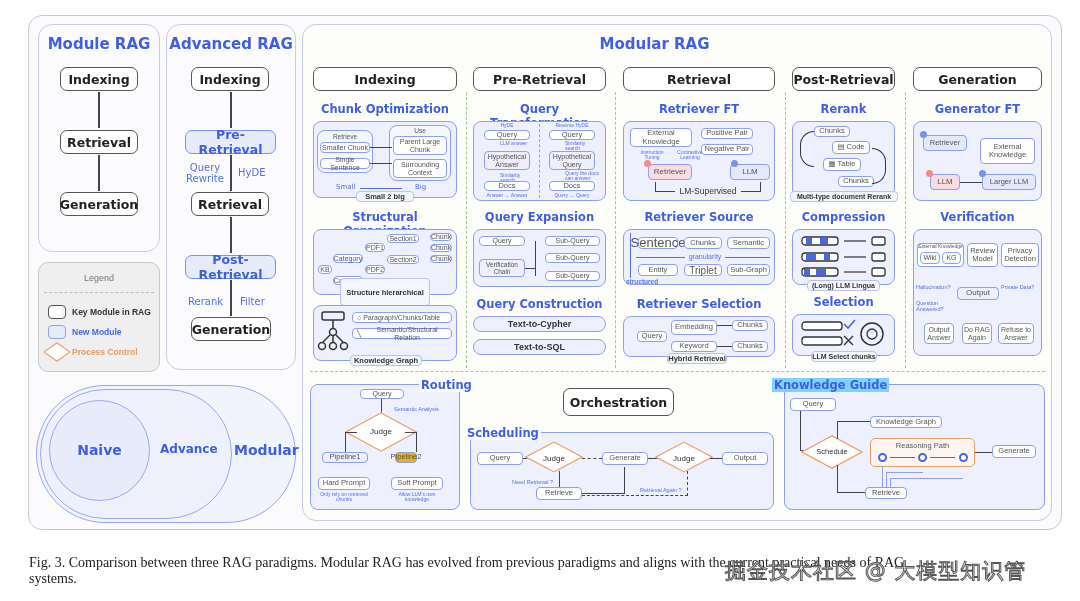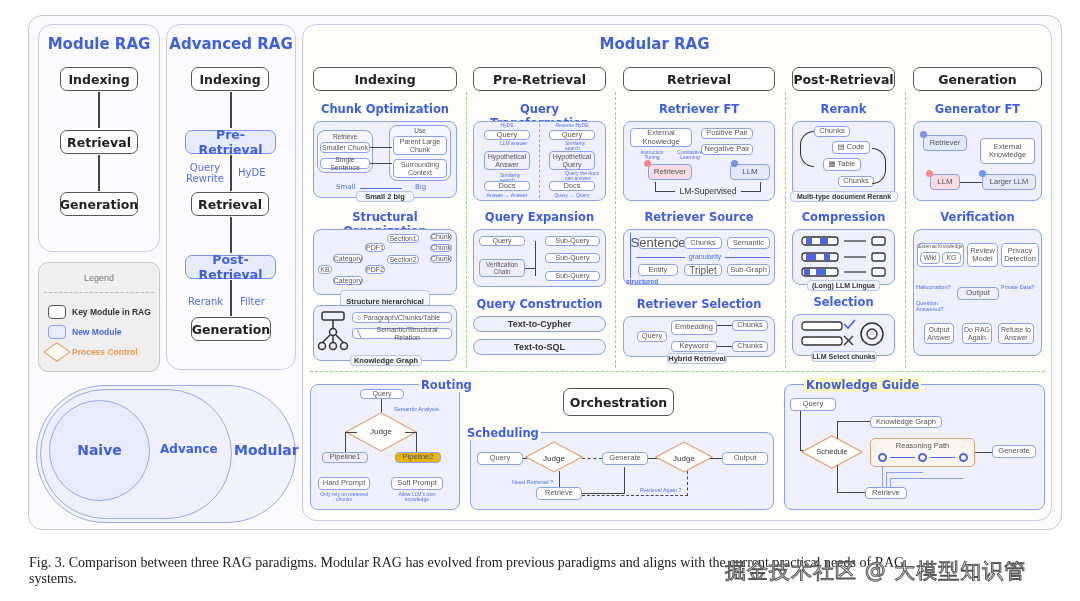--- a/index.html
+++ b/index.html
@@ -105,21 +105,21 @@
 <div class="abs sm" style="left:318px;top:265px;width:14px;height:9px">KB</div>
 <div class="abs sm" style="left:333px;top:254px;width:30px;height:9px">Category</div>
 <div class="abs sm" style="left:333px;top:276px;width:30px;height:9px">Category</div>
 <div class="abs sm" style="left:365px;top:243px;width:20px;height:9px">PDF1</div>
 <div class="abs sm" style="left:365px;top:265px;width:20px;height:9px">PDF2</div>
 <div class="abs sm" style="left:387px;top:234px;width:32px;height:9px">Section1</div>
 <div class="abs sm" style="left:387px;top:255px;width:32px;height:9px">Section2</div>
 <div class="abs sm" style="left:430px;top:233px;width:22px;height:8px">Chunk</div>
 <div class="abs sm" style="left:430px;top:244px;width:22px;height:8px">Chunk</div>
 <div class="abs sm" style="left:430px;top:255px;width:22px;height:8px">Chunk</div>
-<div class="abs tag" style="left:340px;top:290px;width:90px;height:22px">Structure hierarchical</div>
+<div class="abs tag" style="left:340px;top:278px;width:90px;height:28px">Structure hierarchical</div>
 
 <div class="abs sub" style="left:313px;top:305px;width:144px;height:56px"></div>
 <svg class="abs" style="left:316px;top:310px" width="36" height="44">
 <rect x="6" y="2" width="22" height="8" rx="2" fill="none" stroke="#333" stroke-width="1.5"></rect>
 <line x1="17" y1="10" x2="17" y2="18" stroke="#333" stroke-width="1.5"></line>
 <circle cx="17" cy="22" r="3.5" fill="none" stroke="#333" stroke-width="1.5"></circle>
 <line x1="14" y1="25" x2="7" y2="32" stroke="#333" stroke-width="1.5"></line>
 <line x1="17" y1="26" x2="17" y2="32" stroke="#333" stroke-width="1.5"></line>
 <line x1="20" y1="25" x2="27" y2="32" stroke="#333" stroke-width="1.5"></line>
 <circle cx="6" cy="36" r="3.5" fill="none" stroke="#333" stroke-width="1.5"></circle>
@@ -293,21 +293,21 @@
 <div class="abs sub" style="left:310px;top:384px;width:150px;height:126px;background:#eef1fd"></div>
 <div class="abs sec" style="left:419px;top:378px;background:#fdfdf9;padding:0 2px">Routing</div>
 <div class="abs sm" style="left:360px;top:389px;width:44px;height:10px;font-size:7px">Query</div>
 <div class="abs tiny" style="left:394px;top:407px;font-size:5.5px">Semantic Analysis</div>
 <div class="abs" style="left:381px;top:399px;height:14px;border-left:1px solid #444"></div>
 <div class="abs" style="left:367px;top:418px;width:28px;height:28px;border:1.5px solid #e6a06a;background:#fff;transform:scaleX(1.85) rotate(45deg)"></div>
 <div class="abs" style="left:355px;top:427px;width:52px;text-align:center;font-size:8px;color:#333">Judge</div>
 <div class="abs" style="left:345px;top:432px;width:12px;height:20px;border-top:1px solid #444;border-left:1px solid #444"></div>
 <div class="abs" style="left:405px;top:432px;width:12px;height:20px;border-top:1px solid #444;border-right:1px solid #444"></div>
 <div class="abs sm" style="left:322px;top:452px;width:46px;height:11px;background:#efeefb;font-size:7.5px">Pipeline1</div>
-<div class="abs sm" style="left:395px;top:452px;width:46px;height:11px;background:#eab308;font-size:7.5px">Pipeline2</div>
+<div class="abs sm" style="left:395px;top:452px;width:22px;height:11px;background:#eab308;font-size:7.5px">Pipeline2</div>
 <div class="abs sm" style="left:318px;top:477px;width:52px;height:13px;font-size:7.5px">Hard Prompt</div>
 <div class="abs sm" style="left:391px;top:477px;width:52px;height:13px;font-size:7.5px">Soft Prompt</div>
 <div class="abs tiny" style="left:316px;top:492px;width:56px;font-size:5px">Only rely on retrieved chunks</div>
 <div class="abs tiny" style="left:389px;top:492px;width:56px;font-size:5px">Allow LLM's own knowledge</div>
 
 <div class="abs sub" style="left:470px;top:432px;width:304px;height:78px;background:#eef1fd"></div>
 <div class="abs sec" style="left:465px;top:426px;background:#fdfdf9;padding:0 2px">Scheduling</div>
 <div class="abs sm" style="left:477px;top:452px;width:46px;height:13px;font-size:7.5px">Query</div>
 <div class="abs" style="left:523px;top:458px;width:12px;border-top:1.5px solid #444"></div>
 <div class="abs" style="left:543px;top:446px;width:22px;height:22px;border:1.5px solid #e6a06a;background:#fff;transform:scaleX(1.9) rotate(45deg)"></div>
@@ -320,21 +320,21 @@
 <div class="abs" style="left:710px;top:458px;width:12px;border-top:1.5px solid #444"></div>
 <div class="abs sm" style="left:722px;top:452px;width:46px;height:13px;font-size:7.5px">Output</div>
 <div class="abs tiny" style="left:512px;top:480px;font-size:5.5px">Need Retrieval ?</div>
 <div class="abs" style="left:559px;top:471px;height:16px;border-left:1.3px solid #444"></div>
 <div class="abs sm" style="left:536px;top:487px;width:46px;height:13px;font-size:7.5px">Retrieve</div>
 <div class="abs" style="left:582px;top:467px;width:43px;height:27px;border-right:1.5px solid #444;border-bottom:1.5px solid #444"></div>
 <div class="abs" style="left:582px;top:471px;width:106px;height:25px;border-right:1.3px dashed #444;border-bottom:1.3px dashed #444"></div>
 <div class="abs tiny" style="left:640px;top:488px;font-size:5.5px">Retrieval Again ?</div>
 
 <div class="abs sub" style="left:784px;top:384px;width:261px;height:126px;background:#eef1fd"></div>
-<div class="abs sec" style="left:804px;top:378px;background:#fef9c3;padding:0 2px">Knowledge Guide</div>
+<div class="abs sec" style="left:772px;top:378px;background:#7dd3fc;padding:0 2px">Knowledge Guide</div>
 <div class="abs sm" style="left:790px;top:398px;width:46px;height:13px;font-size:7.5px">Query</div>
 <div class="abs" style="left:800px;top:411px;width:17px;height:40px;border-left:1.5px solid #444;border-bottom:1.5px solid #444"></div>
 <div class="abs" style="left:820px;top:440px;width:24px;height:24px;border:1.5px solid #e6a06a;background:#fff;transform:scaleX(1.85) rotate(45deg)"></div>
 <div class="abs" style="left:806px;top:447px;width:52px;text-align:center;font-size:7.5px;color:#333">Schedule</div>
 <div class="abs" style="left:837px;top:421px;width:33px;height:18px;border-left:1.5px solid #444;border-top:1.5px solid #444"></div>
 <div class="abs sm" style="left:870px;top:416px;width:72px;height:12px;font-size:7.5px">Knowledge Graph</div>
 <div class="abs" style="left:870px;top:438px;width:105px;height:29px;border:1.5px solid #e6a06a;border-radius:5px;background:#fdf5ef"></div>
 <div class="abs" style="left:870px;top:441px;width:105px;text-align:center;font-size:7.5px;color:#555">Reasoning Path</div>
 <div class="abs" style="left:878px;top:453px;width:9px;height:9px;border:2px solid #4a66e0;border-radius:50%;background:#fff"></div>
 <div class="abs" style="left:918px;top:453px;width:9px;height:9px;border:2px solid #4a66e0;border-radius:50%;background:#fff"></div>

